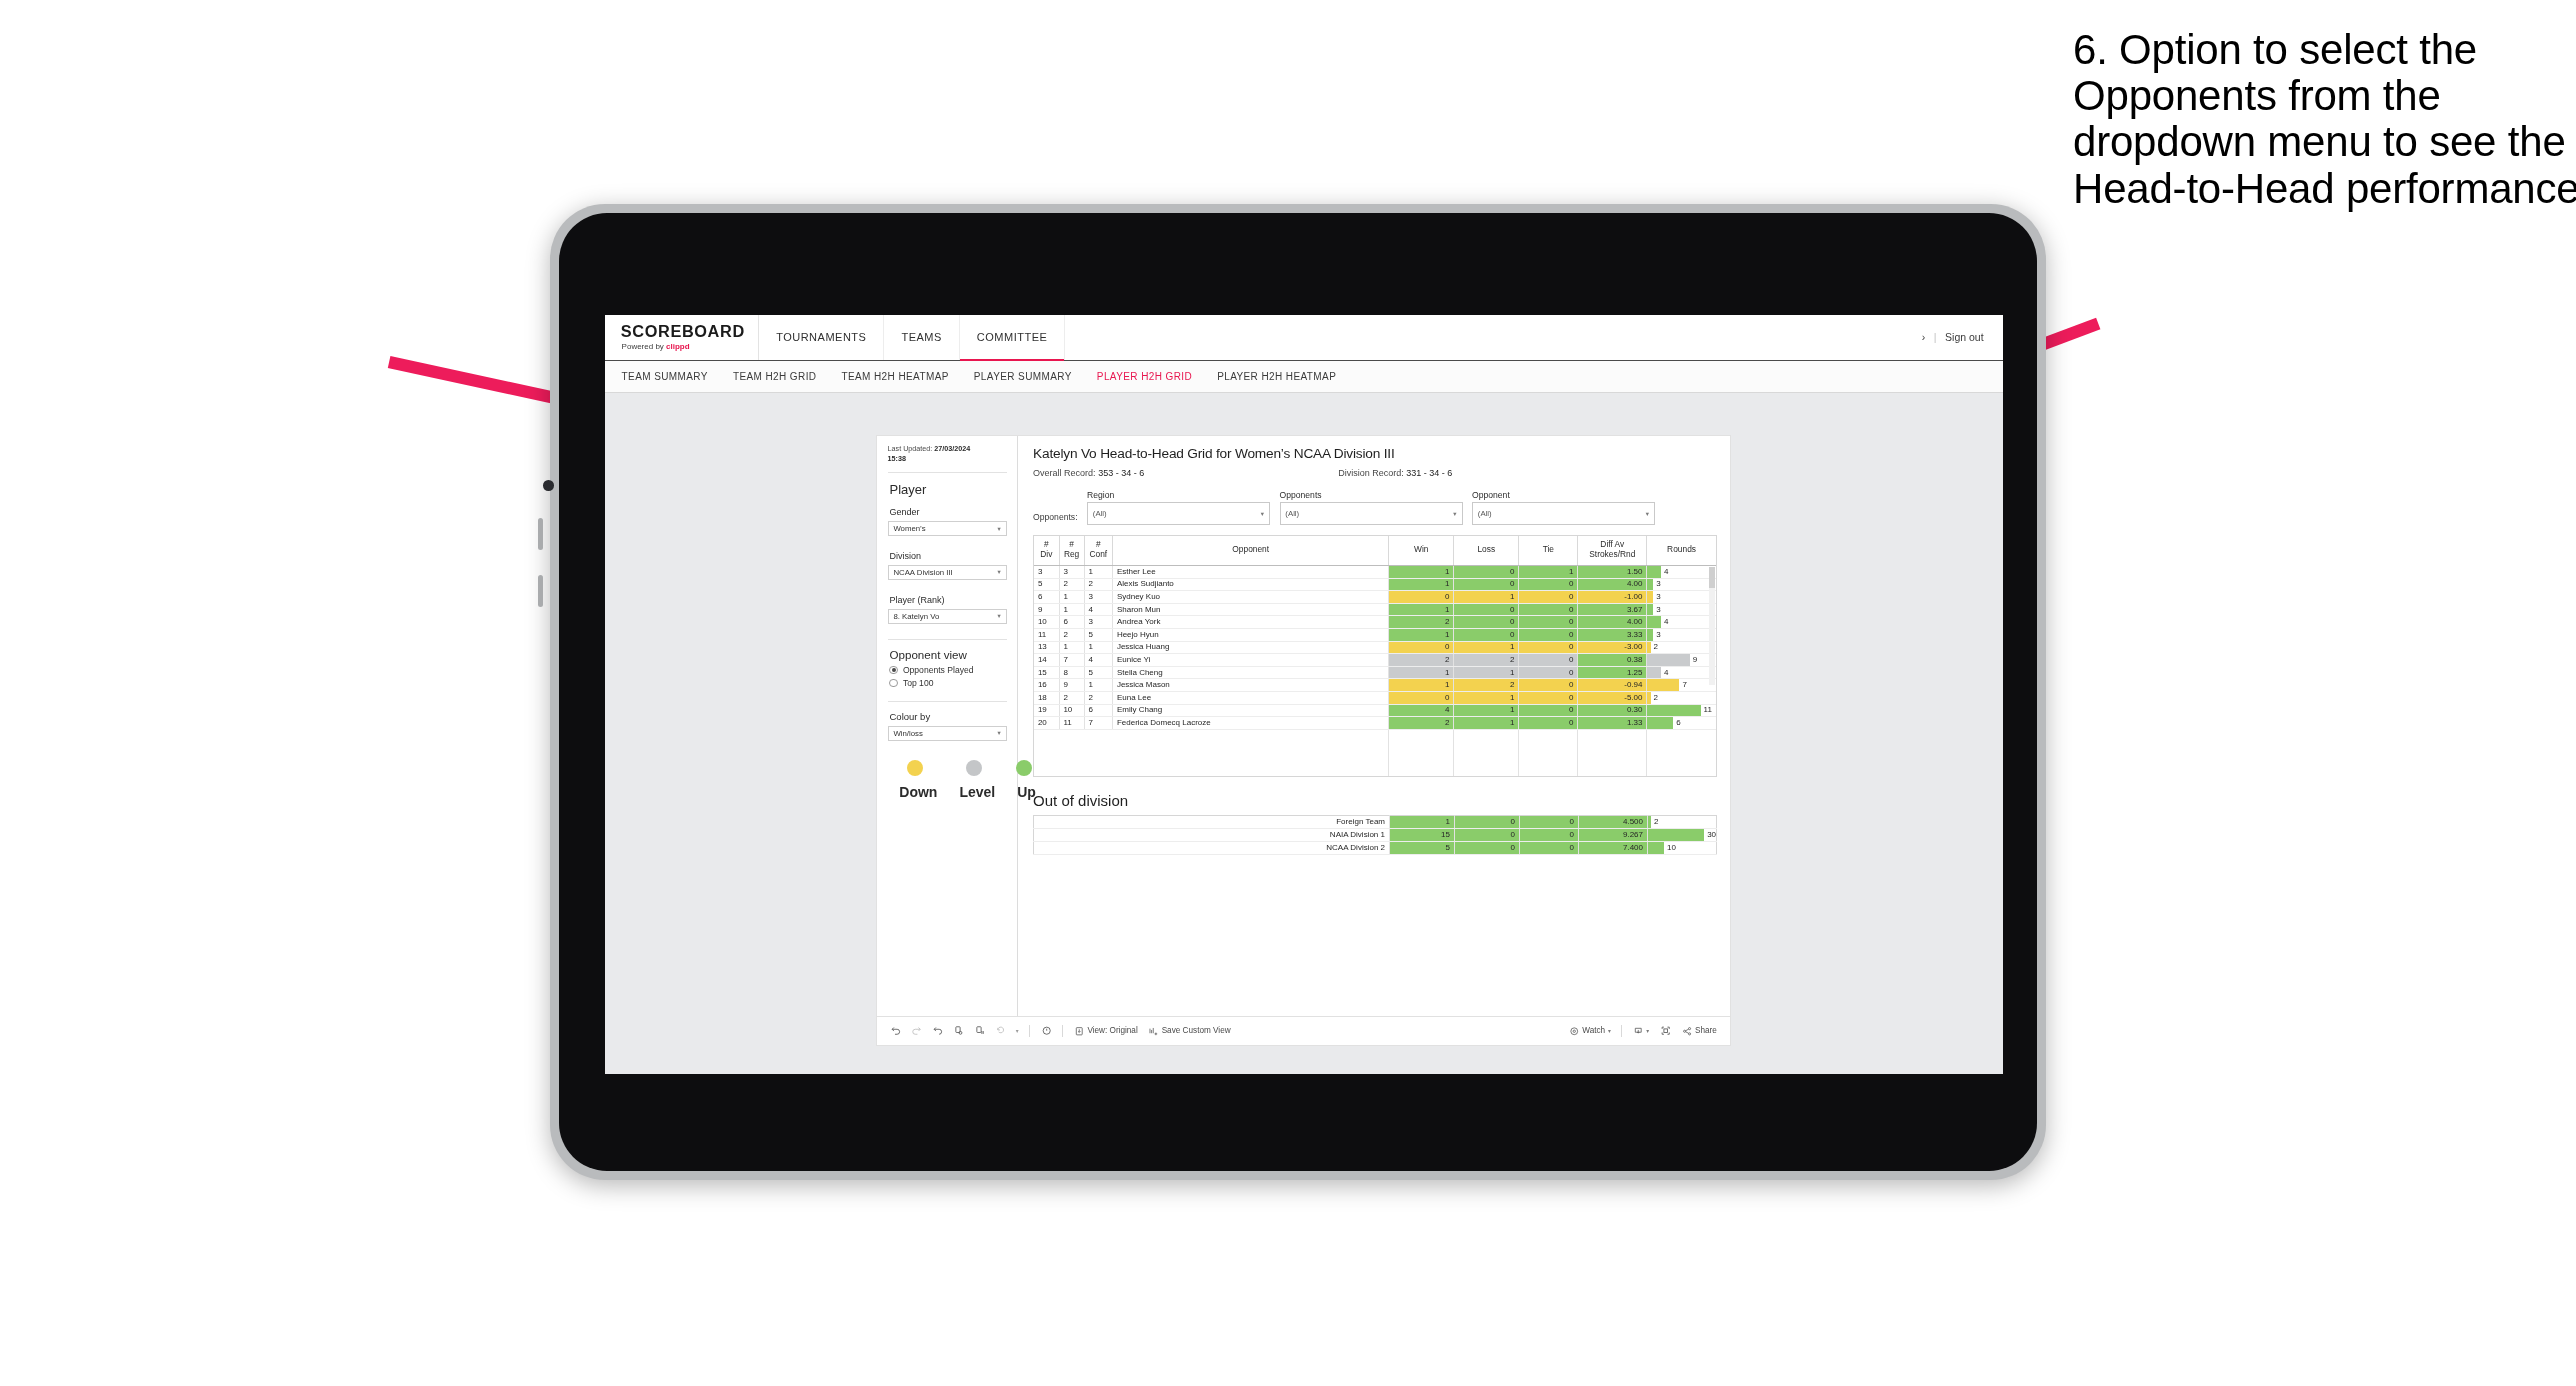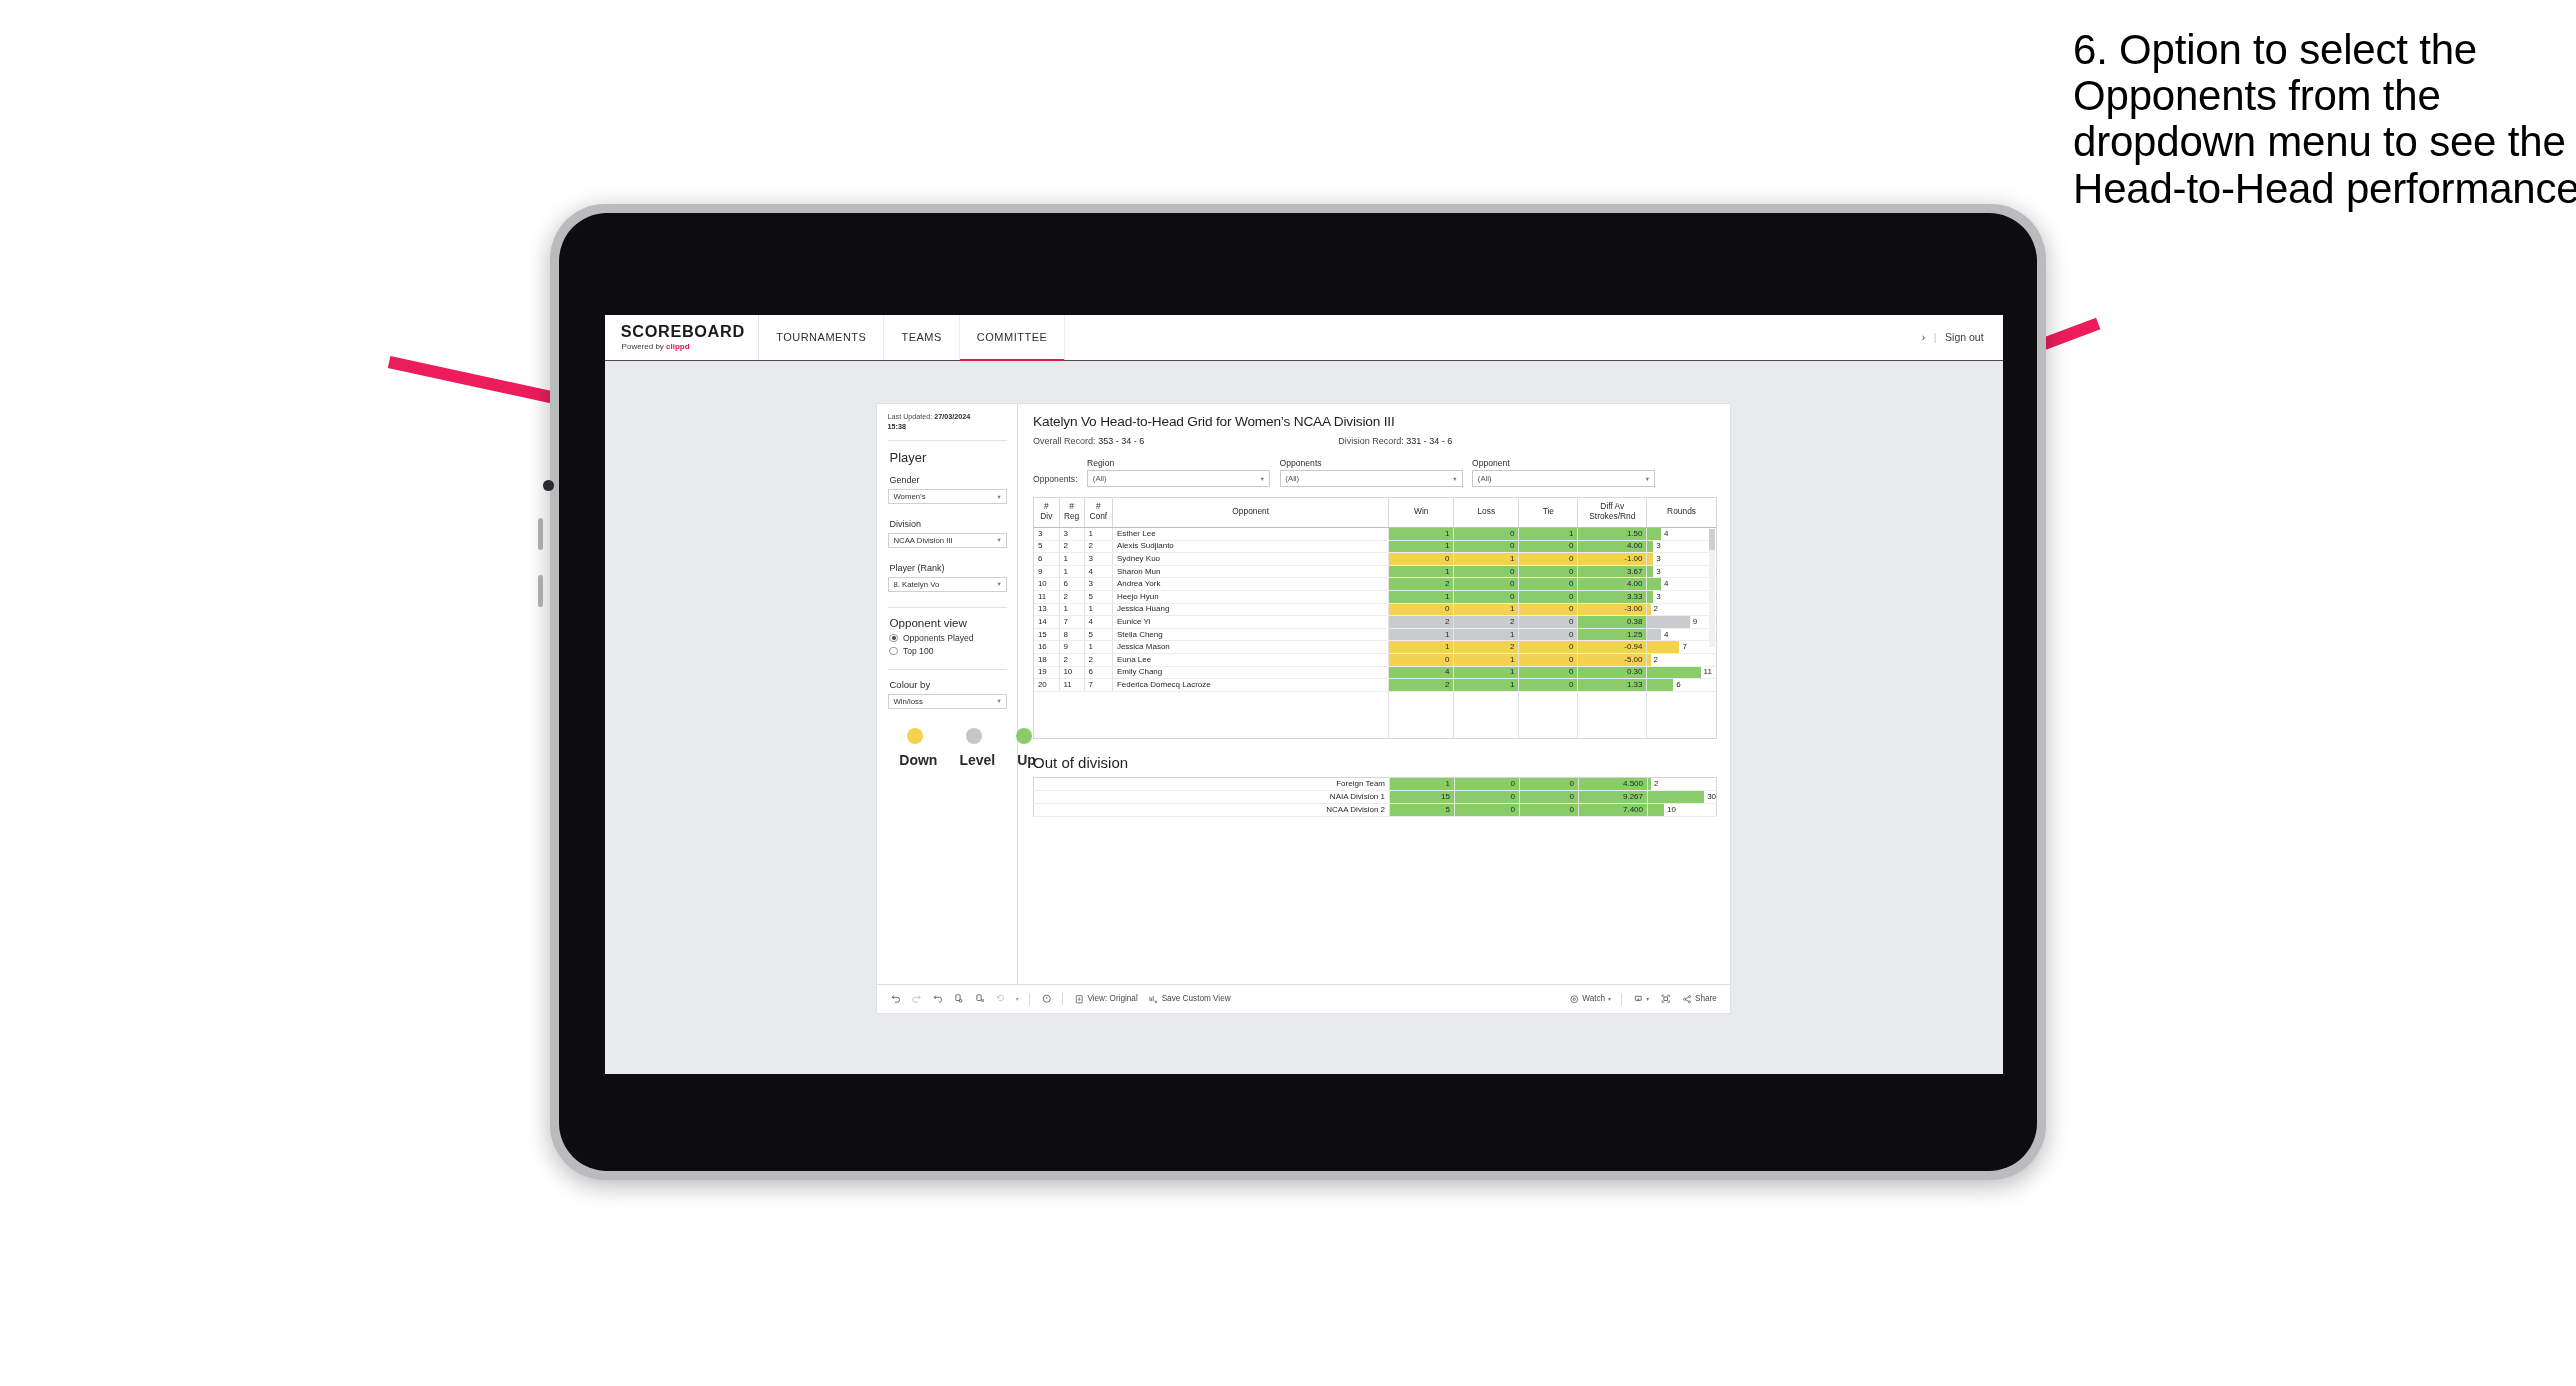--- a/index.html
+++ b/index.html
@@ -137,21 +137,21 @@
   #title { font-size:13.7px; color:#1f1f1f; letter-spacing:-0.2px; }
   #records { display:flex; margin-top:6.7px; font-size:9px; color:#474747; }
   #records b { color:#1d1d1d; font-weight:400;margin-top:28px; }
   #rec-div { margin-left:194px; }
 
   #filters { display:flex; align-items:flex-end; margin-top:12.4px; gap:9.5px; }
   #opp-label { font-size:8.6px; color:#3a3a3a; padding-bottom:2.9px; }
   .filter { width:183px; }
   .filter .flbl { font-size:8.6px; color:#2d2d2d; margin-bottom:1.9px; }
   .fsel {
-    height:17px; border:1px solid #c9c9c9; background:#fff;
+    height:23px; border:1px solid #c9c9c9; background:#fff;
     display:flex; align-items:center; padding:0 3.8px 0 4.8px; font-size:7.8px; color:#555;
   }
   .fsel .caret { margin-left:auto; font-size:5.7px; color:#7b7b7b; }
 
   
   #gridbox { margin-top:9.5px; border:1px solid #d6d6d6; background:#fff; position:relative; }
   table.grid { border-collapse:collapse; width:100%; table-layout:fixed; font-size:8px; color:#262626; }
   table.grid th {
     font-weight:400; font-size:8.4px; color:#2b2b2b; text-align:center;
     border-right:1px solid #d9d9d9; border-bottom:1px solid #bdbdbd;
@@ -240,20 +240,28 @@
           <div class="topnav active">
               <span>COMMITTEE</span>
             </div>
           <div id="topbar-right">
             <span>›</span>
             <span class="sep">|</span>
             <span>Sign out</span>
           </div>
         </div>
 
+        <div id="app-subbar">
+          <div class="subnav">TEAM SUMMARY</div>
+          <div class="subnav">TEAM H2H GRID</div>
+          <div class="subnav">TEAM H2H HEATMAP</div>
+          <div class="subnav">PLAYER SUMMARY</div>
+          <div class="subnav active">PLAYER H2H GRID</div>
+          <div class="subnav">PLAYER H2H HEATMAP</div>
+        </div>
 
         <div id="workbook-wrap">
           <div id="workbook">
             <div id="sheet">
 
               <div id="sidebar">
                 <div id="last-updated">
                   <span>Last Updated:</span>
                   <b>27/03/2024</b><br>
                   <b>15:38</b>

